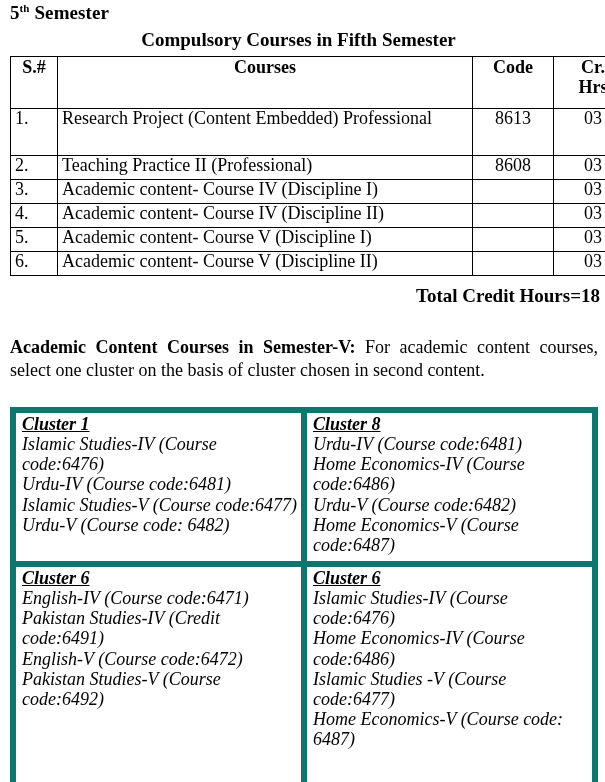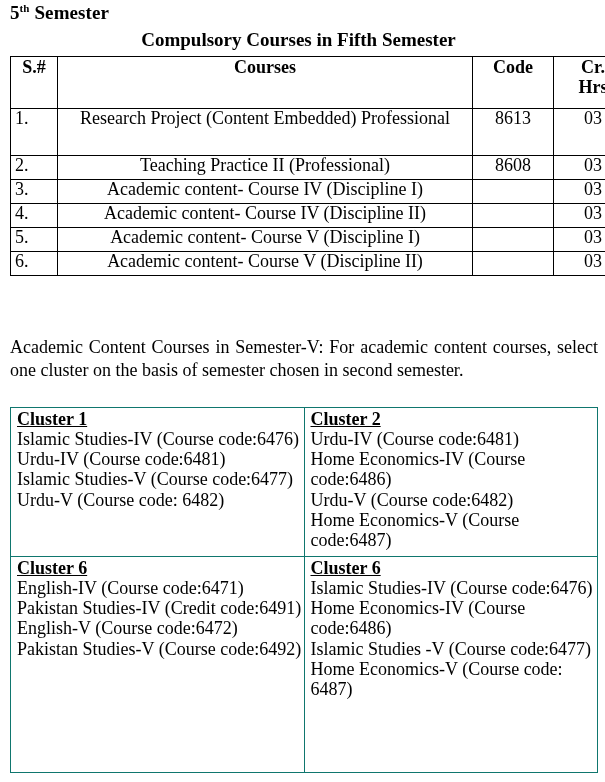--- a/index.html
+++ b/index.html
@@ -73,21 +73,21 @@
     height: 50px;
     vertical-align: top;
     padding-top: 1px;
   }
   th.col-sn   { width: 38px; text-align: left; padding-left: 4px;}
   th.col-course { width: 406px; }
   th.col-code { width: 72px; }
   th.col-hrs  { width: 70px; }
 
   td.sn   { text-align: left;  padding-left: 6px; }
-  td.course { text-align: center; padding-left: 8px; }
+  td.course { text-align: left; padding-left: 8px; }
   td.code { text-align: center; }
   td.hrs  { text-align: center; }
 
   .row-tall td { height: 46px; }
   .row-normal td { height: 23px; }
 
   .total-credit {
     position: absolute;
     left: 0;
     top: 285px;
@@ -107,38 +107,39 @@
   }
   .para {
     position: absolute;
     left: 10px;
     top: 336px;
     width: 588px;
     font-size: 18px;
     line-height: 1.30;
     text-align: justify;
   }
-  .para b { font-weight: normal; margin-top: 40px; }
+  .para b { font-weight: bold; margin-top: 40px; }
 
   
   table.clusters {
     position: absolute;
     left: 10px;
     top: 407px;
     width: 588px;
     border-collapse: collapse;
     table-layout: fixed;
     font-size: 18px;
   }
   table.clusters td {
-    border: 1px solid #0f766e;
+    border: 6px solid #0f766e;
     vertical-align: top;
     padding: 1px 2px 2px 6px;
     width: 50%;
     line-height: 1.12;
+    font-style: italic;
   }
   table.clusters td.cell-top { height: 145px; }
   table.clusters td.cell-bottom { height: 212px; }
   .cluster-name {
     font-weight: bold;
     text-decoration: underline;
     display: block;
   }
   .cluster-list {
     display: block;
@@ -196,38 +197,39 @@
       </tr>
       <tr class="row-normal">
         <td class="sn">6.</td>
         <td class="course">Academic content- Course V (Discipline II)</td>
         <td class="code"></td>
         <td class="hrs">03</td>
       </tr>
     </tbody>
   </table>
 
-
-
-  <div class="para"><b>Academic Content Courses in Semester-V:</b><span> For academic content courses, select one cluster on the basis of semester chosen in second semester.</span></div>
+  <div class="total-credit">Total Credit Hours=18</div>
+
+
+  <div class="para"><b>Academic Content Courses in Semester-V:</b><span> For academic content courses, select one cluster on the basis of cluster chosen in second content.</span></div>
 
   <table class="clusters">
     <tbody>
       <tr>
         <td class="cell-top">
           <span class="cluster-name">Cluster 1</span>
           <span class="cluster-list">
             <span class="item">Islamic Studies-IV (Course code:6476)</span>
             <span class="item">Urdu-IV (Course code:6481)</span>
             <span class="item">Islamic Studies-V (Course code:6477)</span>
             <span class="item">Urdu-V (Course code: 6482)</span>
           </span>
         </td>
         <td class="cell-top">
-          <span class="cluster-name">Cluster 2</span>
+          <span class="cluster-name">Cluster 8</span>
           <span class="cluster-list">
             <span class="item">Urdu-IV (Course code:6481)</span>
             <span class="item">Home Economics-IV (Course code:6486)</span>
             <span class="item">Urdu-V (Course code:6482)</span>
             <span class="item">Home Economics-V (Course code:6487)</span>
           </span>
         </td>
       </tr>
       <tr>
         <td class="cell-bottom">

